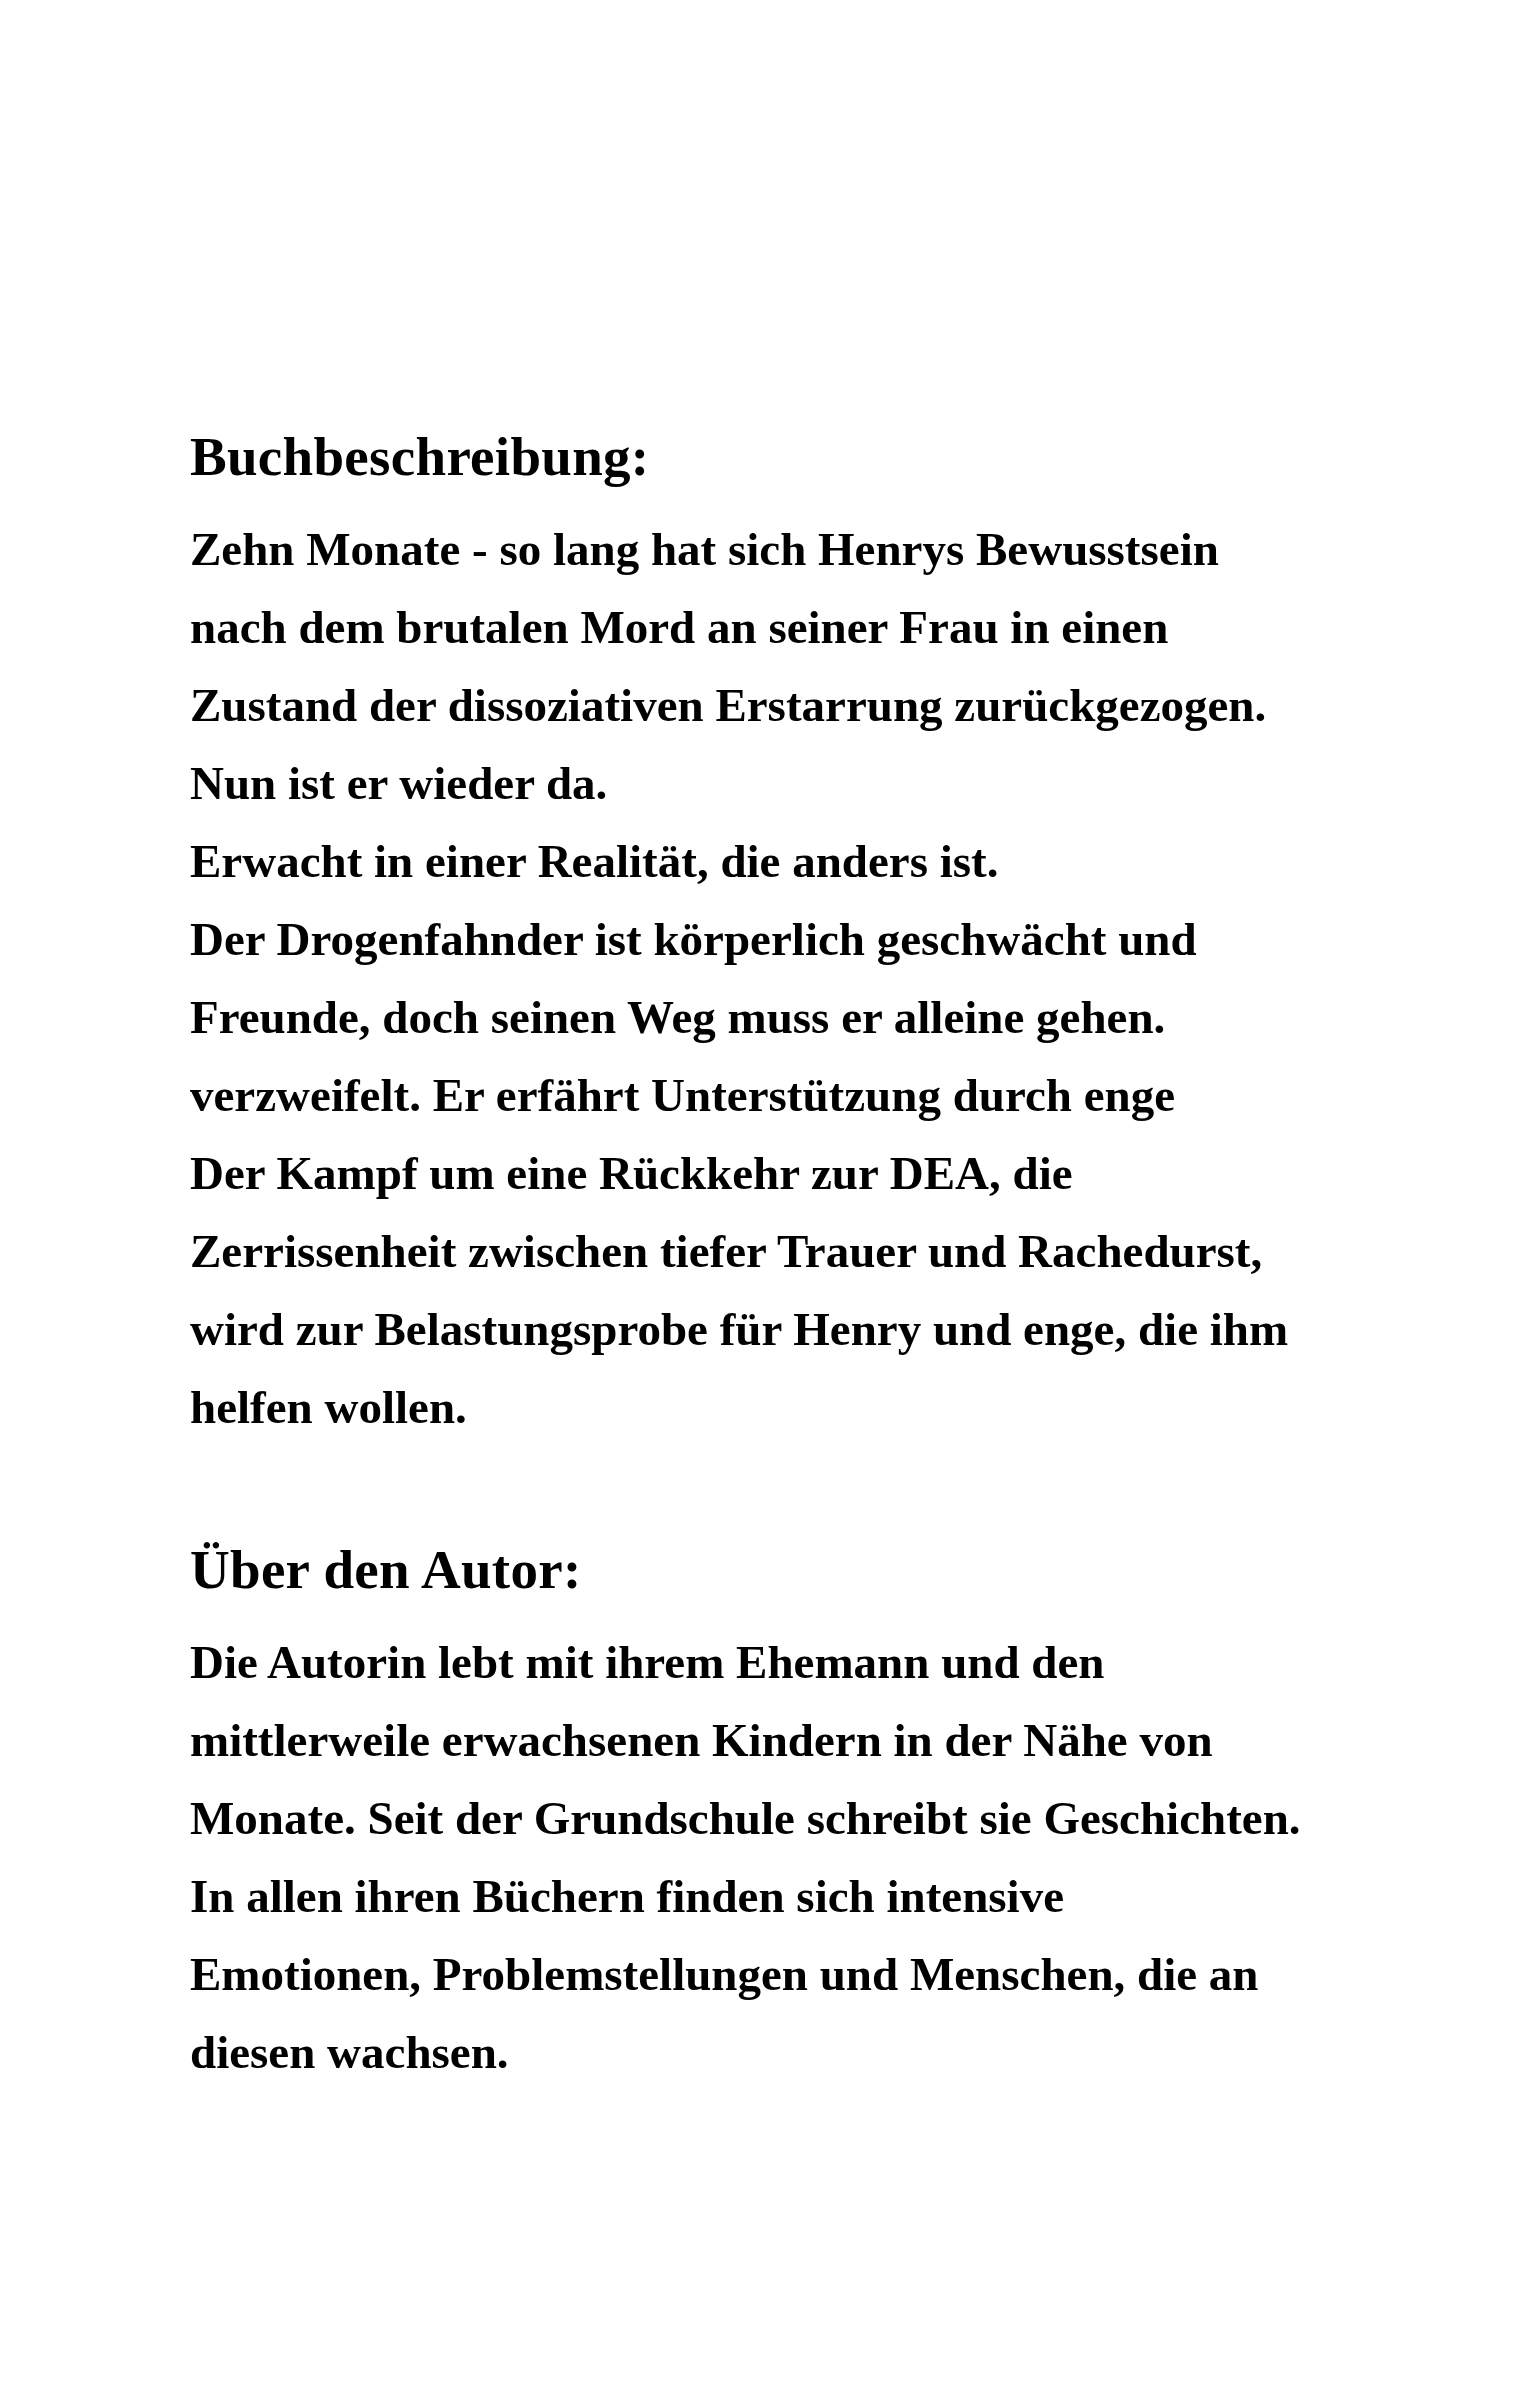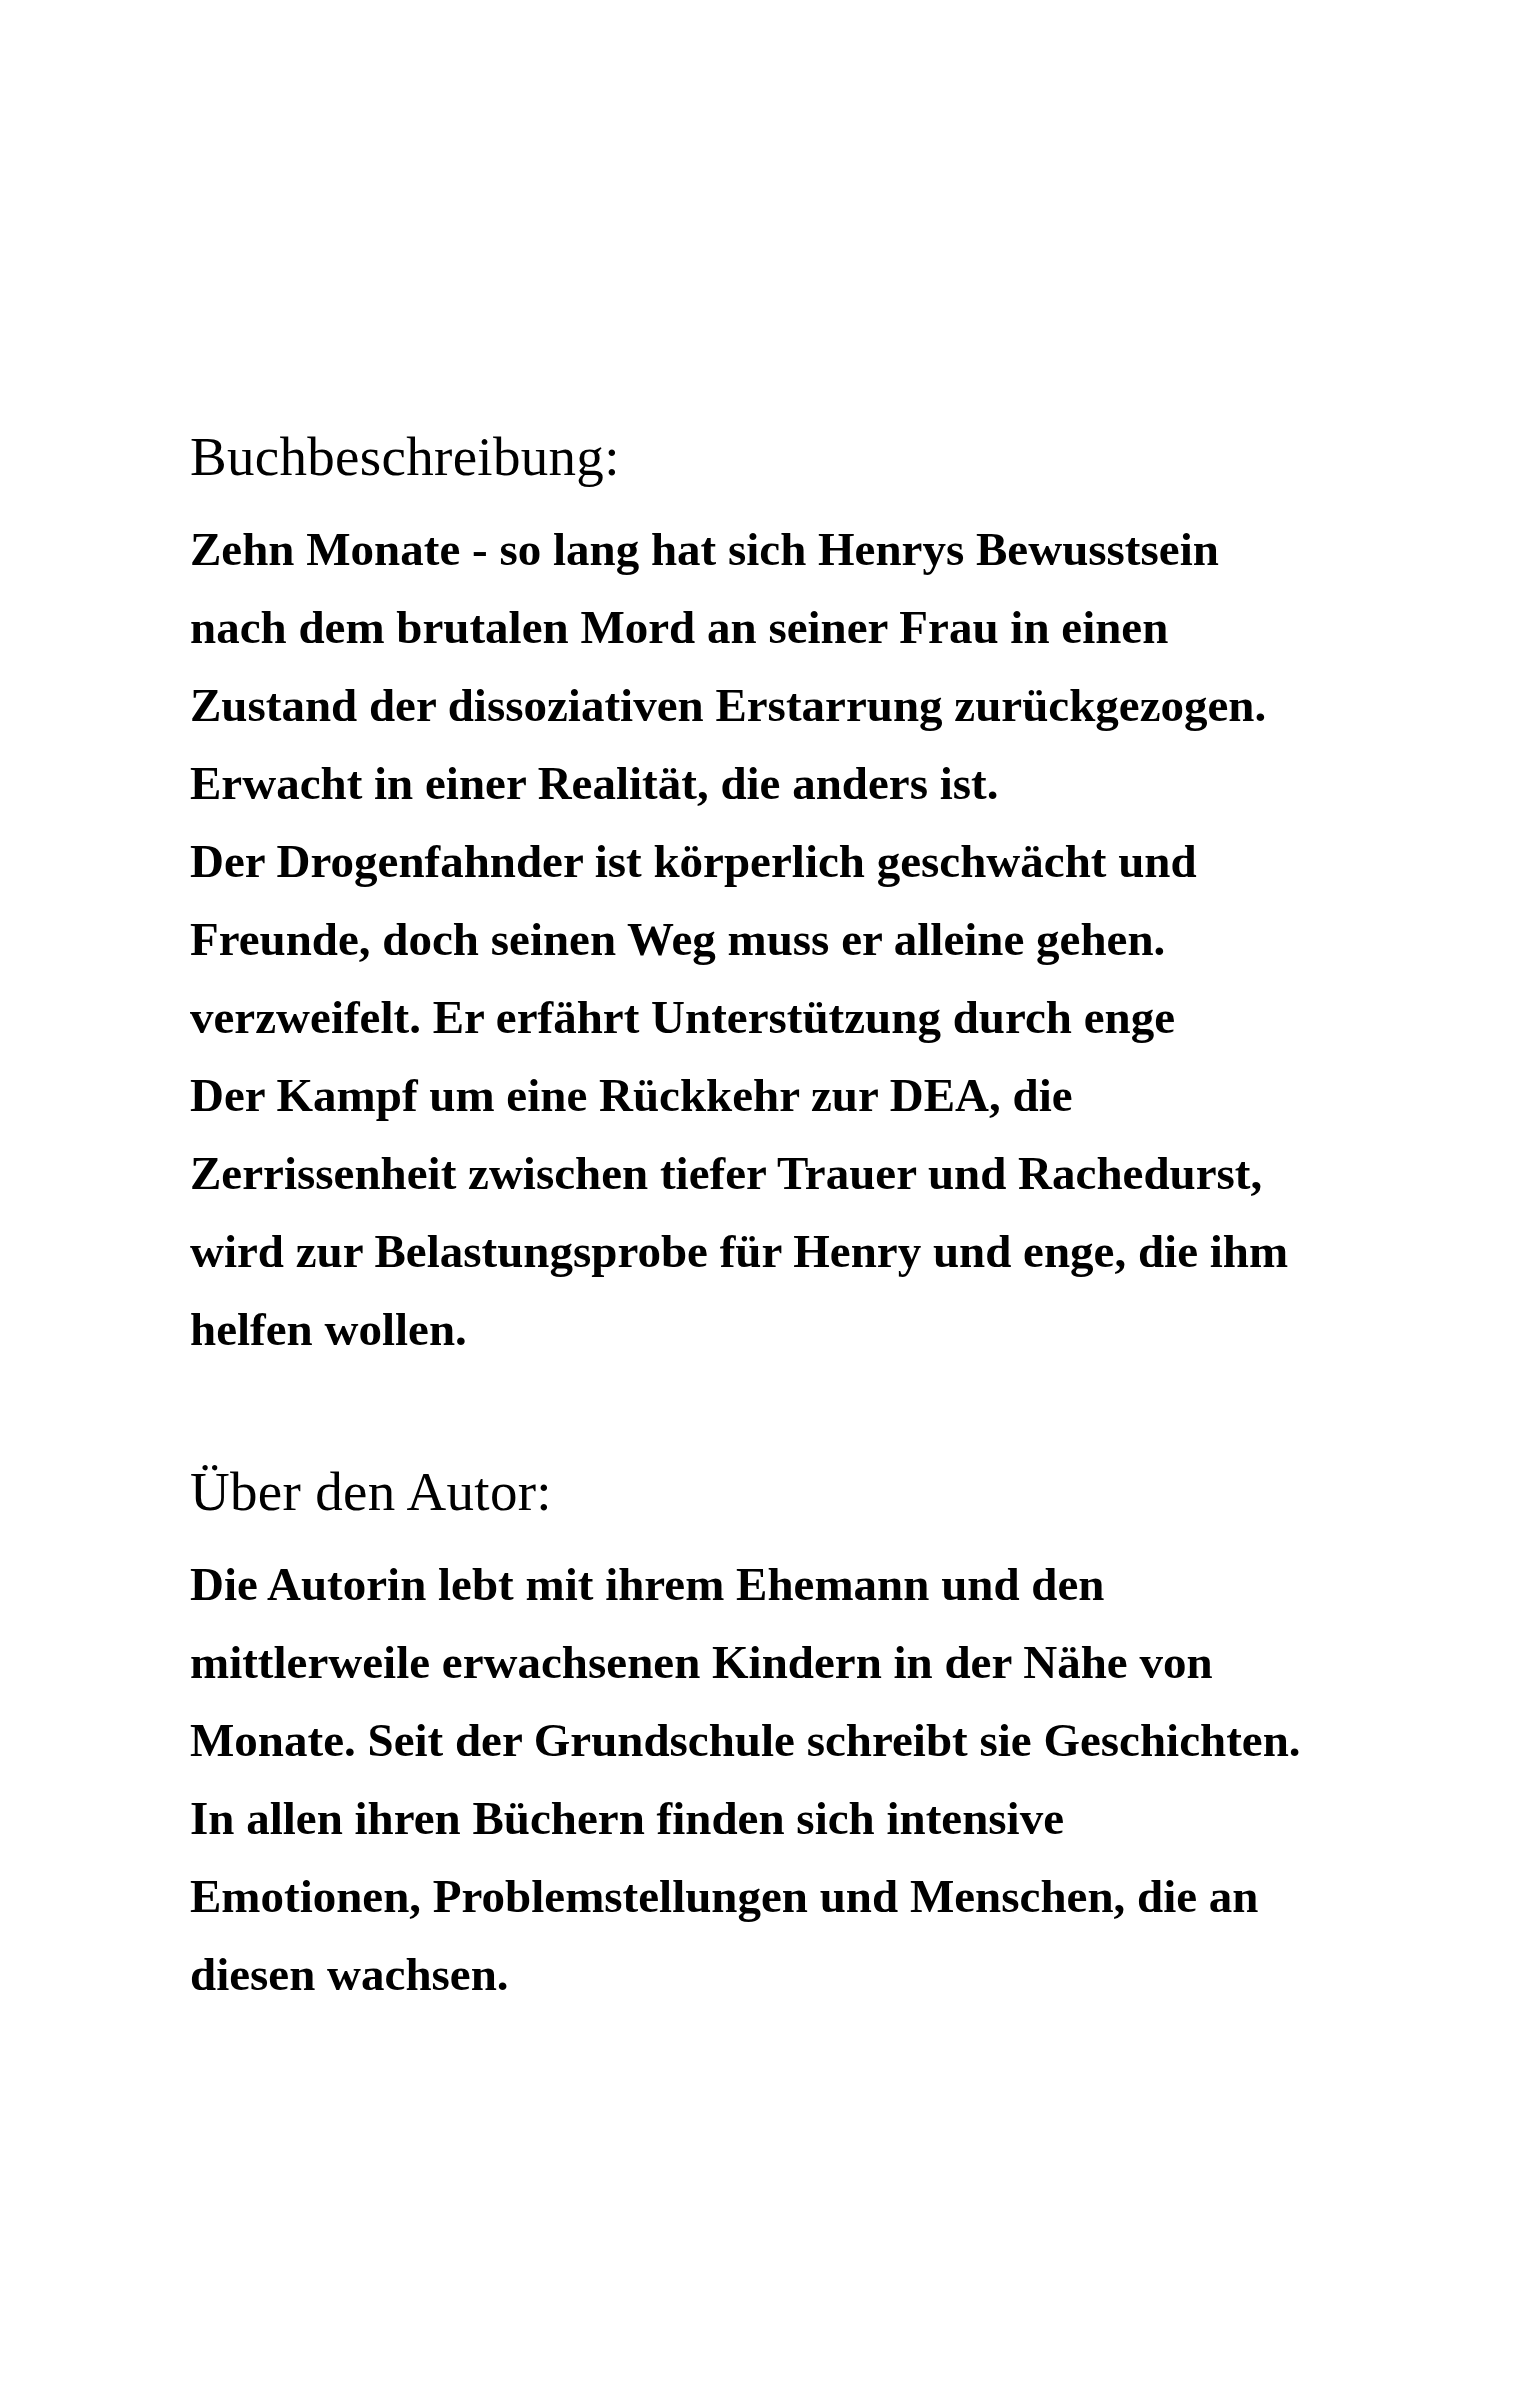--- a/index.html
+++ b/index.html
@@ -15,21 +15,21 @@
     overflow: hidden;
   }
   .page {
     box-sizing: border-box;
     width: 1517px;
     height: 2401px;
     padding: 423px 203px 0 190px;
   }
   .section-heading {
     font-size: 55px;
-    font-weight: normal;
+    font-weight: bold;
     line-height: 1.25;
     margin: 0 0 18px 0;
     letter-spacing: 0.3px;
   }
   .section-heading.second {
     margin-top: 90px;
   }
   .text-block {
     max-width: 1102px;
     font-weight: bold;
@@ -44,20 +44,21 @@
 <body>
 
 <div class="page">
 
   <h1 class="section-heading">Buchbeschreibung:</h1>
 
   <div class="text-block">
       <div class="text-line">Zehn Monate - so lang hat sich Henrys Bewusstsein</div>
       <div class="text-line">nach dem brutalen Mord an seiner Frau in einen</div>
       <div class="text-line">Zustand der dissoziativen Erstarrung zurückgezogen.</div>
+      <div class="text-line">Nun ist er wieder da.</div>
       <div class="text-line">Erwacht in einer Realität, die anders ist.</div>
       <div class="text-line">Der Drogenfahnder ist körperlich geschwächt und</div>
       <div class="text-line">Freunde, doch seinen Weg muss er alleine gehen.</div>
       <div class="text-line">verzweifelt. Er erfährt Unterstützung durch enge</div>
       <div class="text-line">Der Kampf um eine Rückkehr zur DEA, die</div>
       <div class="text-line">Zerrissenheit zwischen tiefer Trauer und Rachedurst,</div>
       <div class="text-line">wird zur Belastungsprobe für Henry und enge, die ihm</div>
       <div class="text-line">helfen wollen.</div>
     </div>
 

